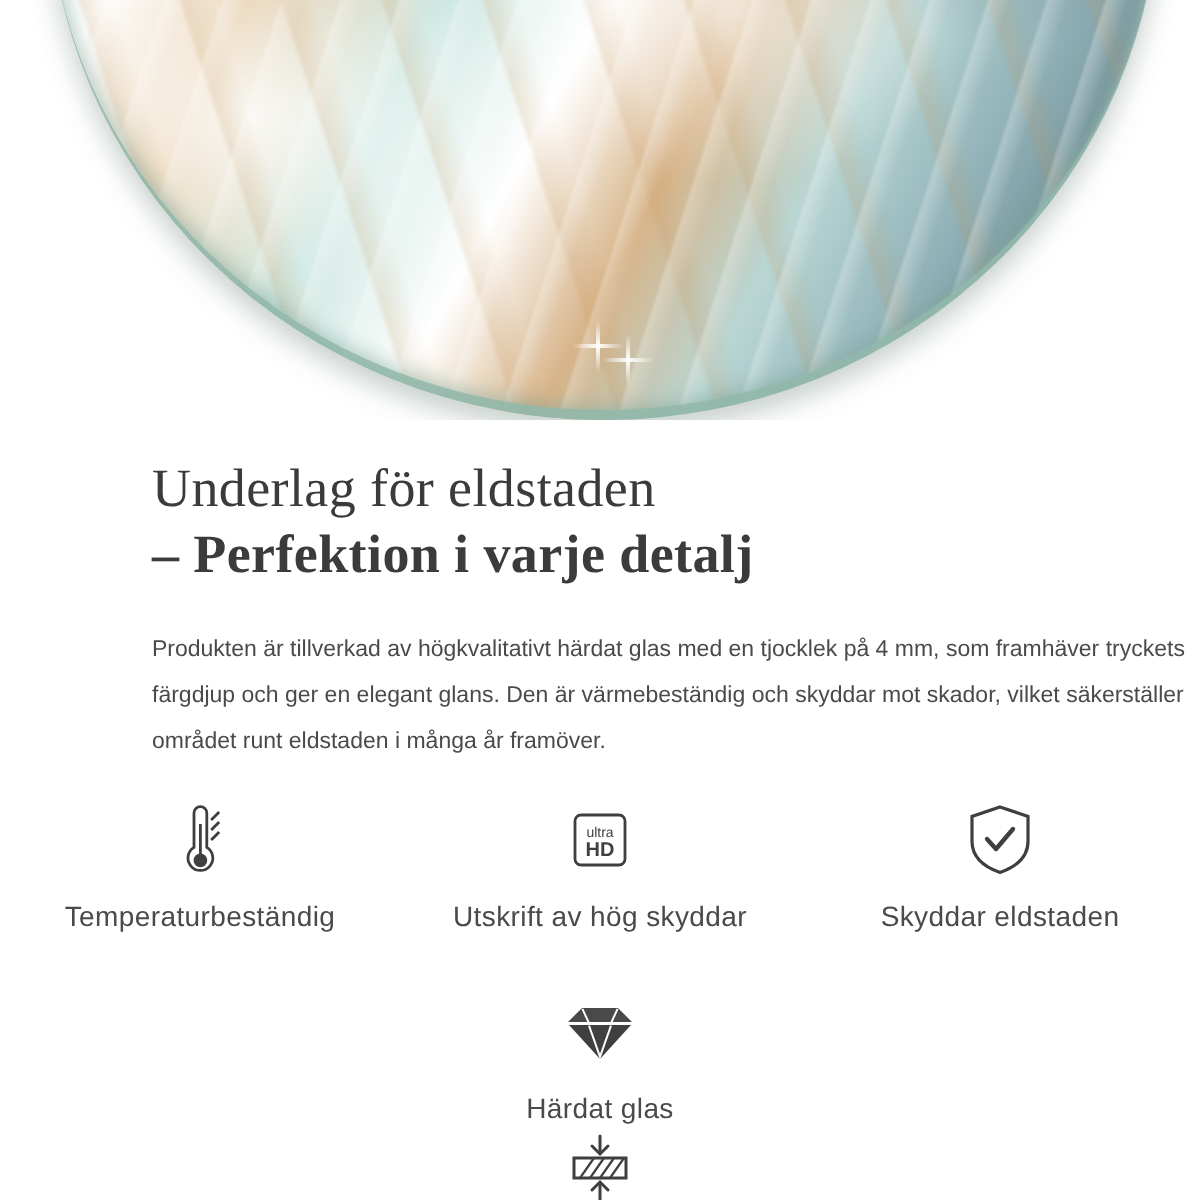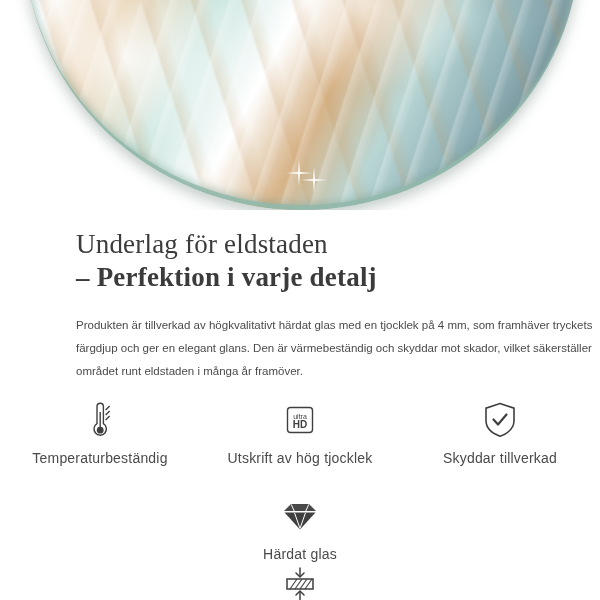--- a/index.html
+++ b/index.html
@@ -215,31 +215,31 @@
     </div>
 
     <div class="feature">
       <div class="feature-icon">
         <svg width="36" height="34" viewBox="0 0 36 34">
           <rect x="5.5" y="4.5" width="25" height="25" rx="3" fill="none" stroke="#3f3f3f" stroke-width="1.4"></rect>
           <text x="18" y="15.5" font-family="Liberation Sans, sans-serif" font-size="7" fill="#3f3f3f" text-anchor="middle">ultra</text>
           <text x="18" y="25" font-family="Liberation Sans, sans-serif" font-size="10" font-weight="bold" fill="#3f3f3f" text-anchor="middle">HD</text>
         </svg>
       </div>
-      <div class="feature-label">Utskrift av hög tjocklek</div>
+      <div class="feature-label">Utskrift av hög skyddar</div>
     </div>
 
     <div class="feature">
       <div class="feature-icon">
         <svg width="36" height="40" viewBox="0 0 36 40">
           <path d="M18 3.5 32 8.2v12.4c0 8-6 12.8-14 15.6-8-2.8-14-7.6-14-15.6V8.2z" fill="none" stroke="#3f3f3f" stroke-width="1.6"></path>
           <path d="M11.5 19.5 16 24.5l8.5-10" fill="none" stroke="#3f3f3f" stroke-width="2.2" stroke-linecap="round" stroke-linejoin="round"></path>
         </svg>
       </div>
-      <div class="feature-label">Skyddar tillverkad</div>
+      <div class="feature-label">Skyddar eldstaden</div>
     </div>
 
   </div>
 
   <div class="feature-row row-2">
 
     <div class="feature">
       <div class="feature-icon">
         <svg width="40" height="34" viewBox="0 0 40 34">
           <g fill="#3f3f3f">

